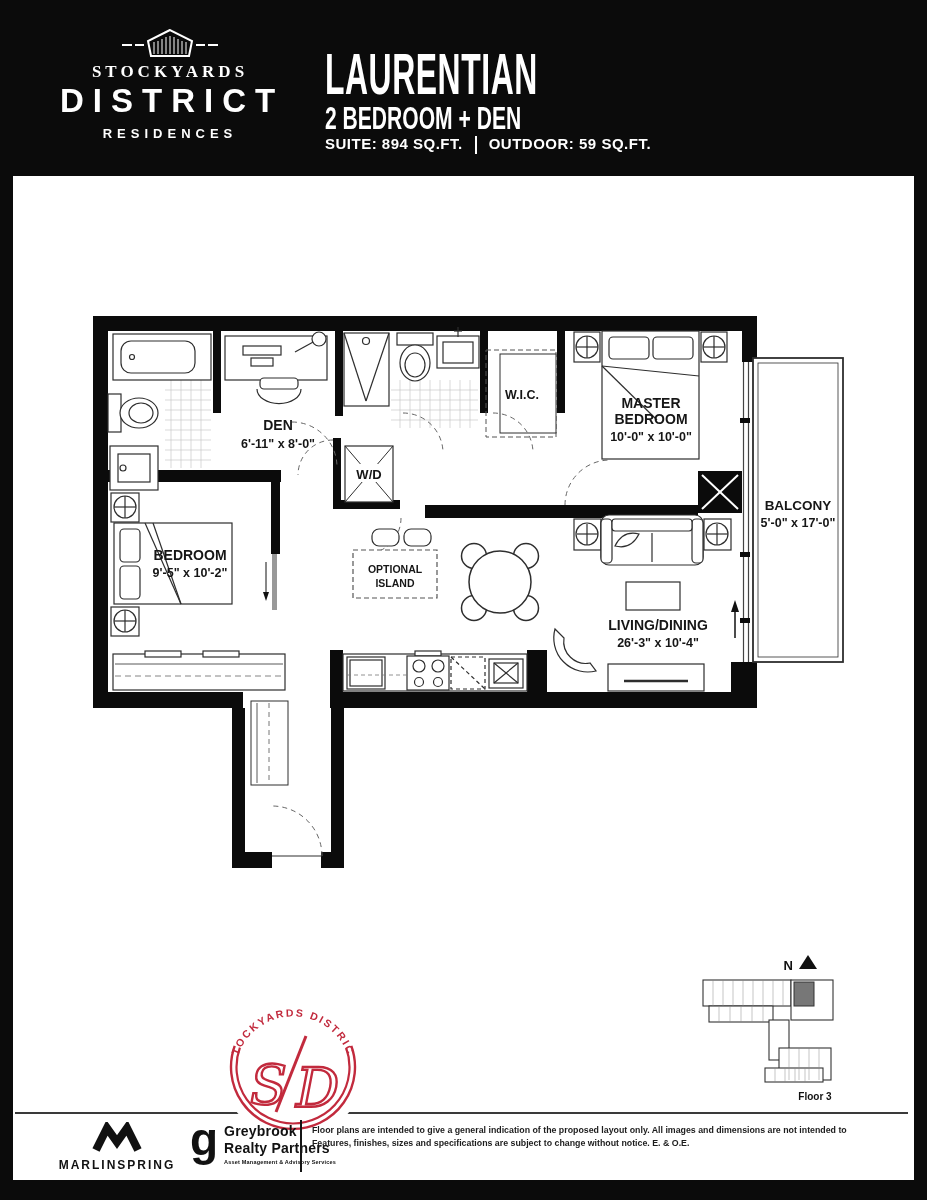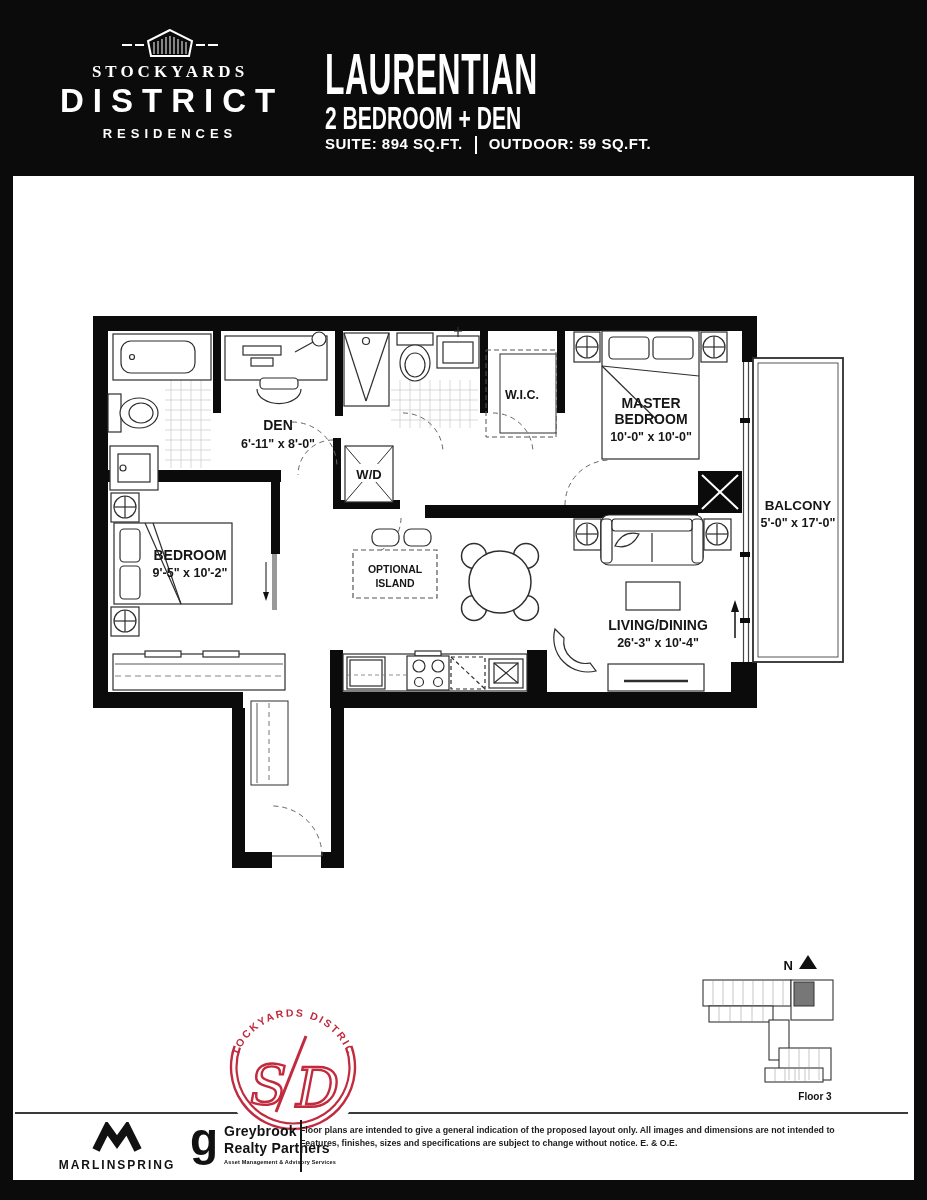--- a/index.html
+++ b/index.html
@@ -27,21 +27,21 @@
   
   .rule{left:15px;top:1112px;width:893px;height:2px;background:#3a3a3a;}
   .marlin{left:58px;top:1122px;width:118px;text-align:center;color:#111;}
   .marlin-name{font-size:12px;font-weight:bold;letter-spacing:2px;margin-top:2px;}
   .greybrook{left:190px;top:1120px;display:flex;align-items:flex-start;color:#111;}
   .gb-g{font-size:46px;font-weight:bold;line-height:38px;margin-right:6px;}
   .gb-lines{padding-top:3px;}
   .gb-l{font-size:14px;font-weight:bold;line-height:17px;letter-spacing:.2px;}
   .gb-tag{font-size:5.5px;font-weight:bold;margin-top:2px;letter-spacing:.2px;}
   .vdiv{left:300px;top:1120px;width:2px;height:52px;background:#151515;}
-  .disclaimer{left:300px;top:1124px;width:596px;color:#1d1d1d;}
+  .disclaimer{left:312px;top:1124px;width:596px;color:#1d1d1d;}
   .disc-line{font-size:8.8px;font-weight:600;line-height:12.5px;white-space:nowrap;}
 </style>
 </head>
 <body>
 
 <div class="abs white-panel"></div>
 
 <svg class="abs" style="left:120px;top:28px;" width="100" height="32" viewBox="0 0 100 32">
   <path d="M50,2 L28,13 L31,28 L69,28 L72,13 Z" fill="none" stroke="#fff" stroke-width="2"></path>
   <g stroke="#fff" stroke-width="1">

